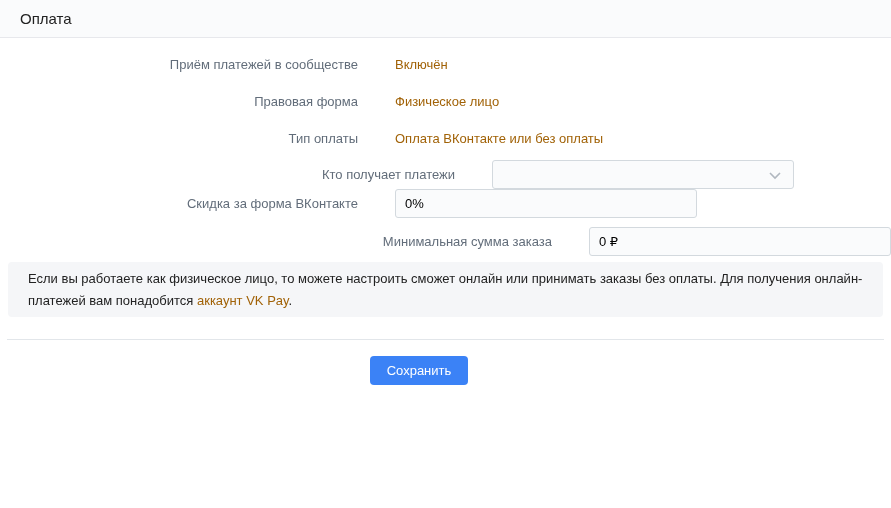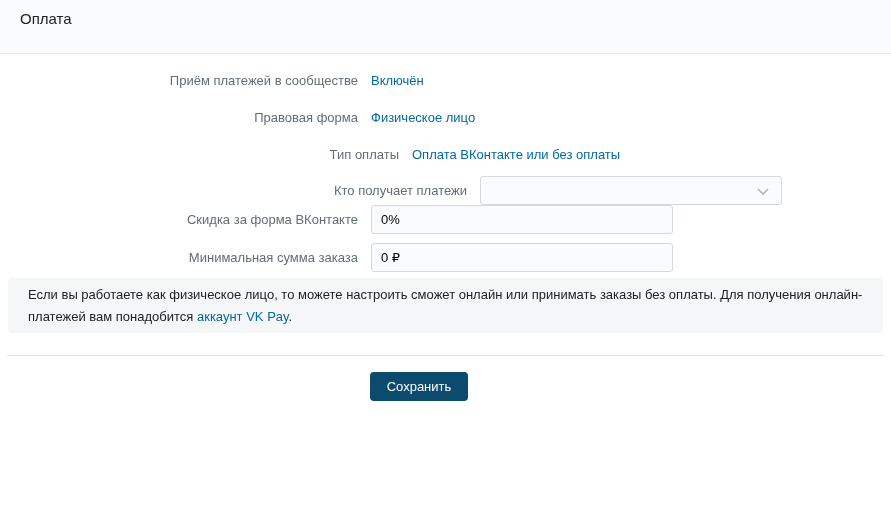--- a/index.html
+++ b/index.html
@@ -8,38 +8,38 @@
     width: 891px; height: 508px;
     background: #ffffff;
     font-family: "Liberation Sans", "DejaVu Sans", sans-serif;
     font-size: 13px; color: #000;
     overflow: hidden;
   }
   .page-header {
     background: #fafbfc;
     border-bottom: 1px solid #e7e8ec;
     padding: 10px 20px 11px;
-    height: 54px;
+    height: 38px;
   }
   .page-title { font-size: 15px; color: #222; }
   .form { padding-top: 19px; }
-  .row { display: flex; }
+  .row { display: flex; gap: 24px; }
   .row .label {
     width: 371px; padding-right: 13px;
     text-align: right; color: #626d7a;
     flex-shrink: 0;
   }
   .row.link-row { margin-bottom: 21px; }
-  .row.link-row.tight { margin-bottom: 13px; padding-left: 41px; }
+  .row.link-row.tight { margin-bottom: 13px; }
   .row.link-row .label, .row.link-row .value { line-height: 16px; }
-  a.link { color: #0369a1; text-decoration: none; cursor: pointer; }
+  a.link { color: #a16207; text-decoration: none; cursor: pointer; }
   .row.control-row .label { line-height: 29px; }
   .row.select-row { margin-bottom: 0; justify-content: center; }
   .row.input-row-1 { margin-bottom: 9px; }
-  .row.input-row-2 { margin-bottom: 6px; }
+  .row.input-row-2 { margin-bottom: 6px; justify-content: flex-end; }
   .select-box {
     width: 302px; height: 29px;
     background: #fafbfc;
     border: 1px solid #d3d9de;
     border-radius: 3px;
     display: flex; align-items: center; justify-content: flex-end;
     padding: 0 10px;
     cursor: pointer;
   }
   .select-box .select-value { flex: 1; color: #000; }
@@ -68,21 +68,21 @@
     line-height: 22px;
     color: #222;
   }
   .divider {
     height: 1px; background: #e2e6ea;
     margin: 22px 7px 0;
   }
   .footer { width: 838px; text-align: center; padding-top: 16px; }
   .save-btn {
     display: inline-block;
-    background: #0c4a6e; color: #ffffff;
+    background: #3b82f6; color: #ffffff;
     border: none; border-radius: 4px;
     font-family: "Liberation Sans", "DejaVu Sans", sans-serif;
     font-size: 13px; line-height: 15px;
     padding: 7px 17px;
     cursor: pointer;
   }
 </style>
 </head>
 <body>
 

